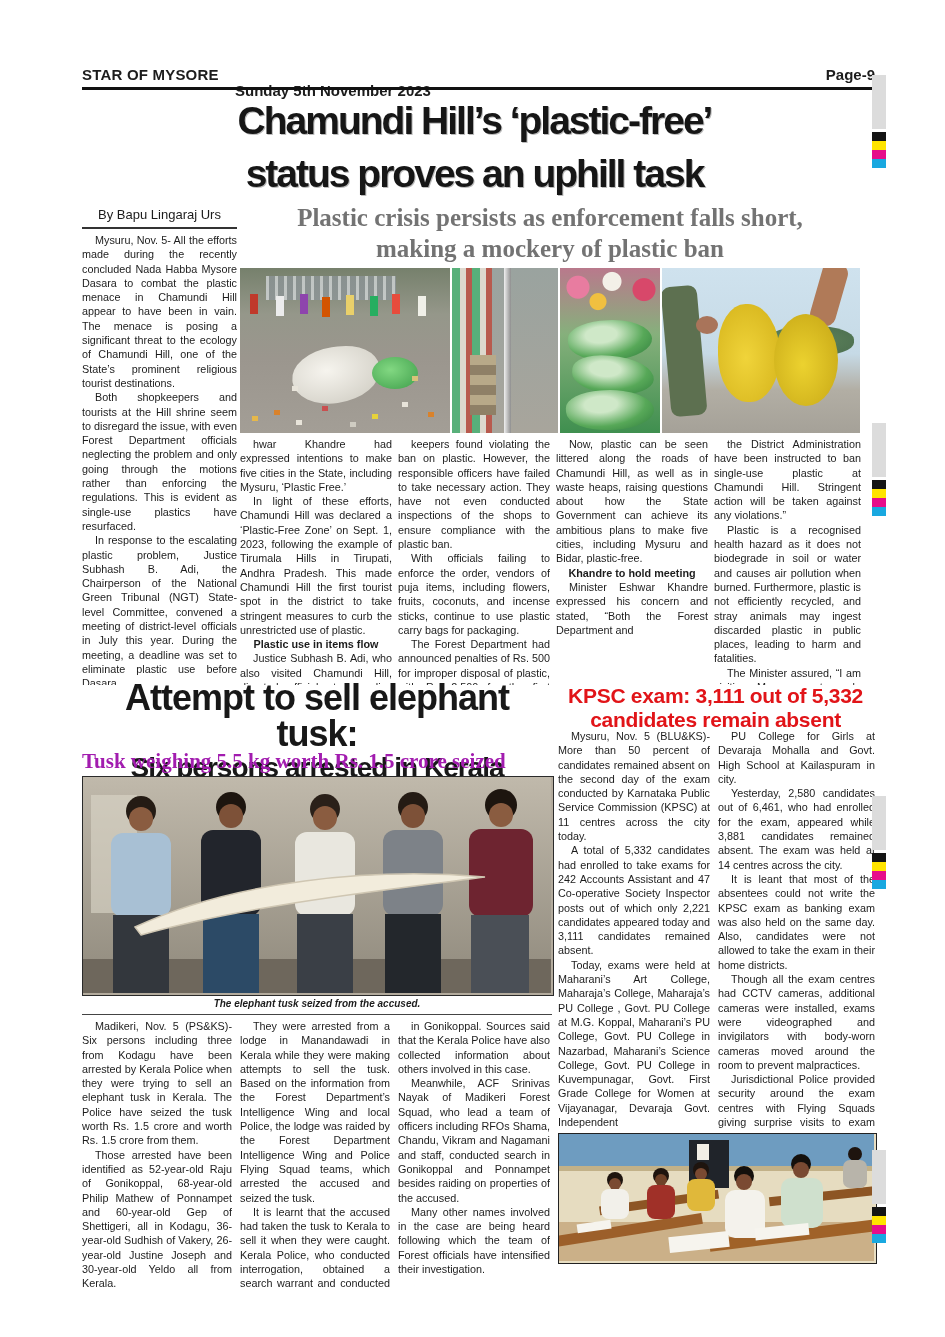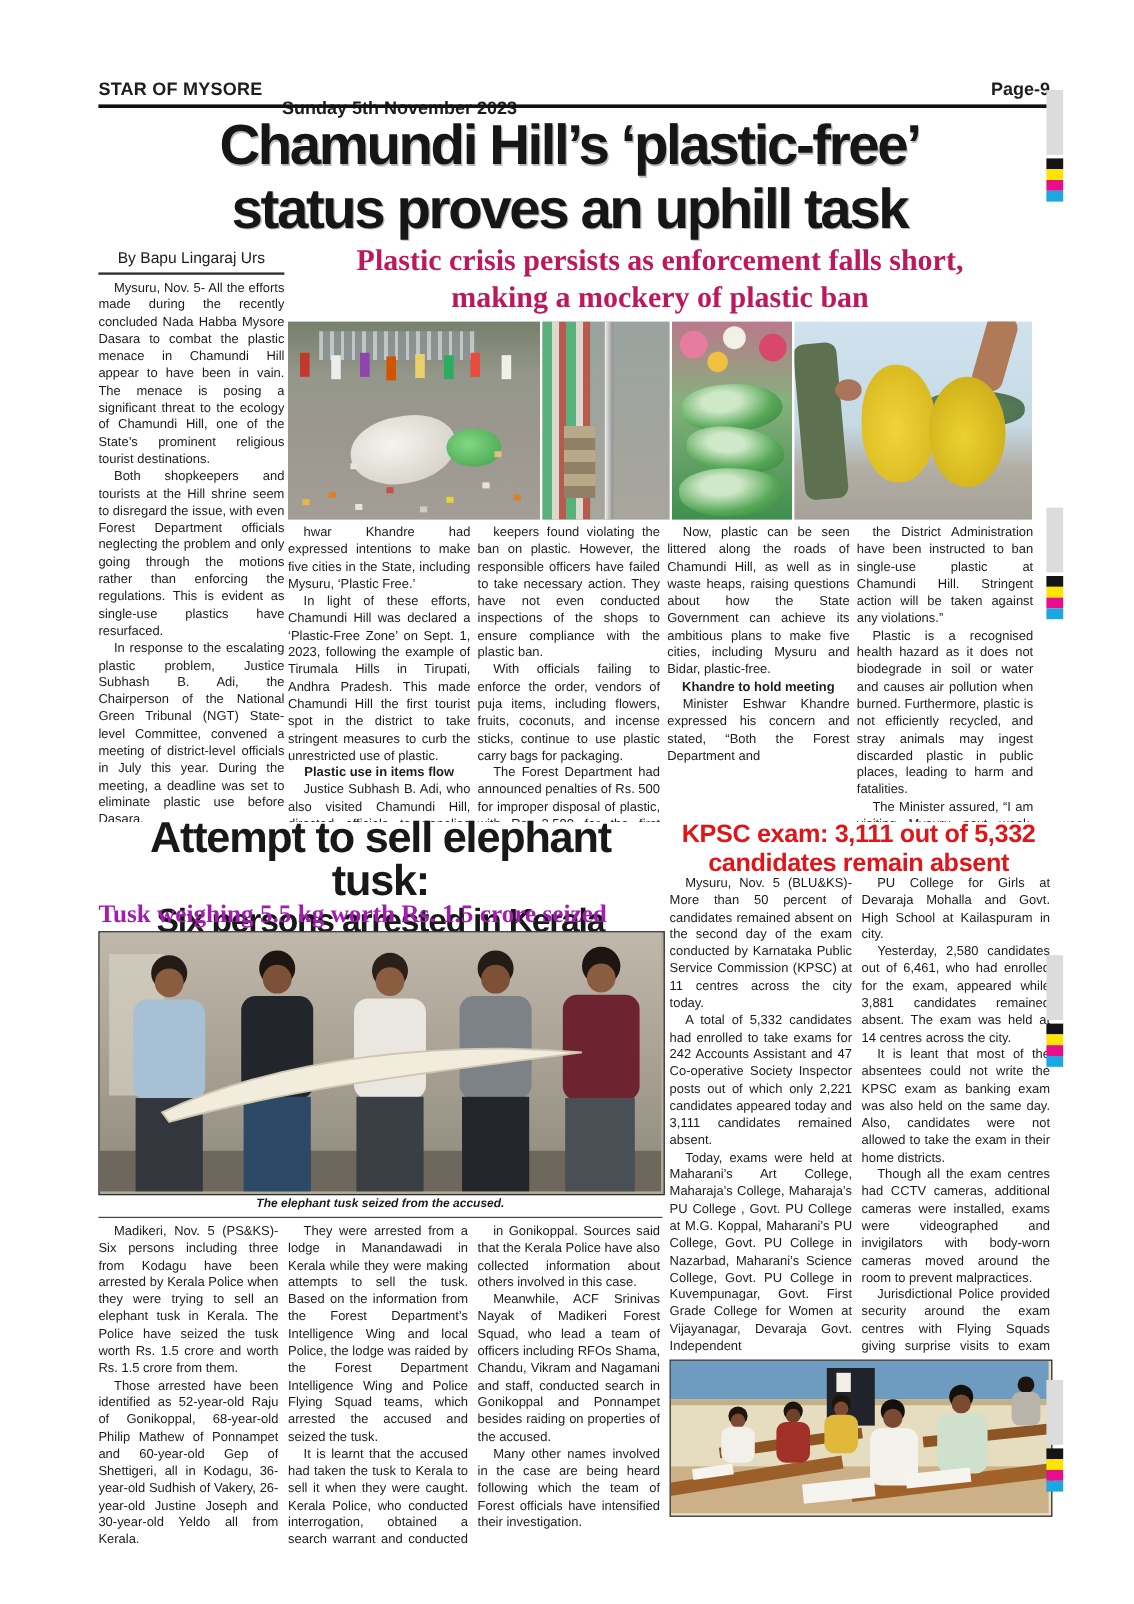--- a/index.html
+++ b/index.html
@@ -8,30 +8,30 @@
 
   
   .pgheader{position:absolute;left:82px;top:66px;width:793px;height:20px;font-size:15px;font-weight:bold;}
   .pgheader .masthead{position:absolute;left:0;top:0;letter-spacing:.2px;}
   .pgheader .pgdate{position:absolute;left:153px;top:16px;}
   .pgheader .pgnum{position:absolute;right:0;top:0;}
   .hrule{position:absolute;left:82px;top:87px;width:793px;height:3px;background:#111;}
 
   
   .main-headline{position:absolute;left:78px;top:94px;width:793px;margin:0;text-align:center;
-    font-size:47px;line-height:53px;font-weight:bold;letter-spacing:-2px;color:#161616;
+    font-size:39px;line-height:53px;font-weight:bold;letter-spacing:-2px;color:#161616;
     text-shadow:1px 1px 0 #bbb;}
 
   
   .byline{position:absolute;left:82px;top:207px;width:155px;text-align:center;font-size:13px;font-weight:normal;}
   .byline-rule{position:absolute;left:82px;top:227px;width:155px;height:2px;background:#333;}
 
   
   .standfirst{position:absolute;left:240px;top:202px;width:620px;text-align:center;
-    font-family:"Liberation Serif","DejaVu Serif",serif;font-weight:bold;color:#be185d;
+    font-family:"Liberation Serif","DejaVu Serif",serif;font-weight:bold;color:#737373;
     font-size:25px;line-height:31px;}
 
   
   .photostrip{position:absolute;left:240px;top:268px;width:620px;height:165px;display:flex;gap:2px;}
   .ph{position:relative;height:100%;overflow:hidden;}
   .ph1{width:210px;background:linear-gradient(180deg,#76806c 0%,#95978a 28%,#9b968e 55%,#a39e96 100%);}
   .ph1-fence{position:absolute;top:8px;left:26px;width:130px;height:24px;
     background:repeating-linear-gradient(90deg,#d6dadd 0 3px,#8d9599 3px 9px);opacity:.75;}
   .ph1-people{position:absolute;top:26px;left:10px;width:8px;height:20px;background:#c0392b;
     box-shadow:26px 2px 0 #ececec,50px 0 0 #8e44ad,72px 3px 0 #d35400,96px 1px 0 #e9d06a,

